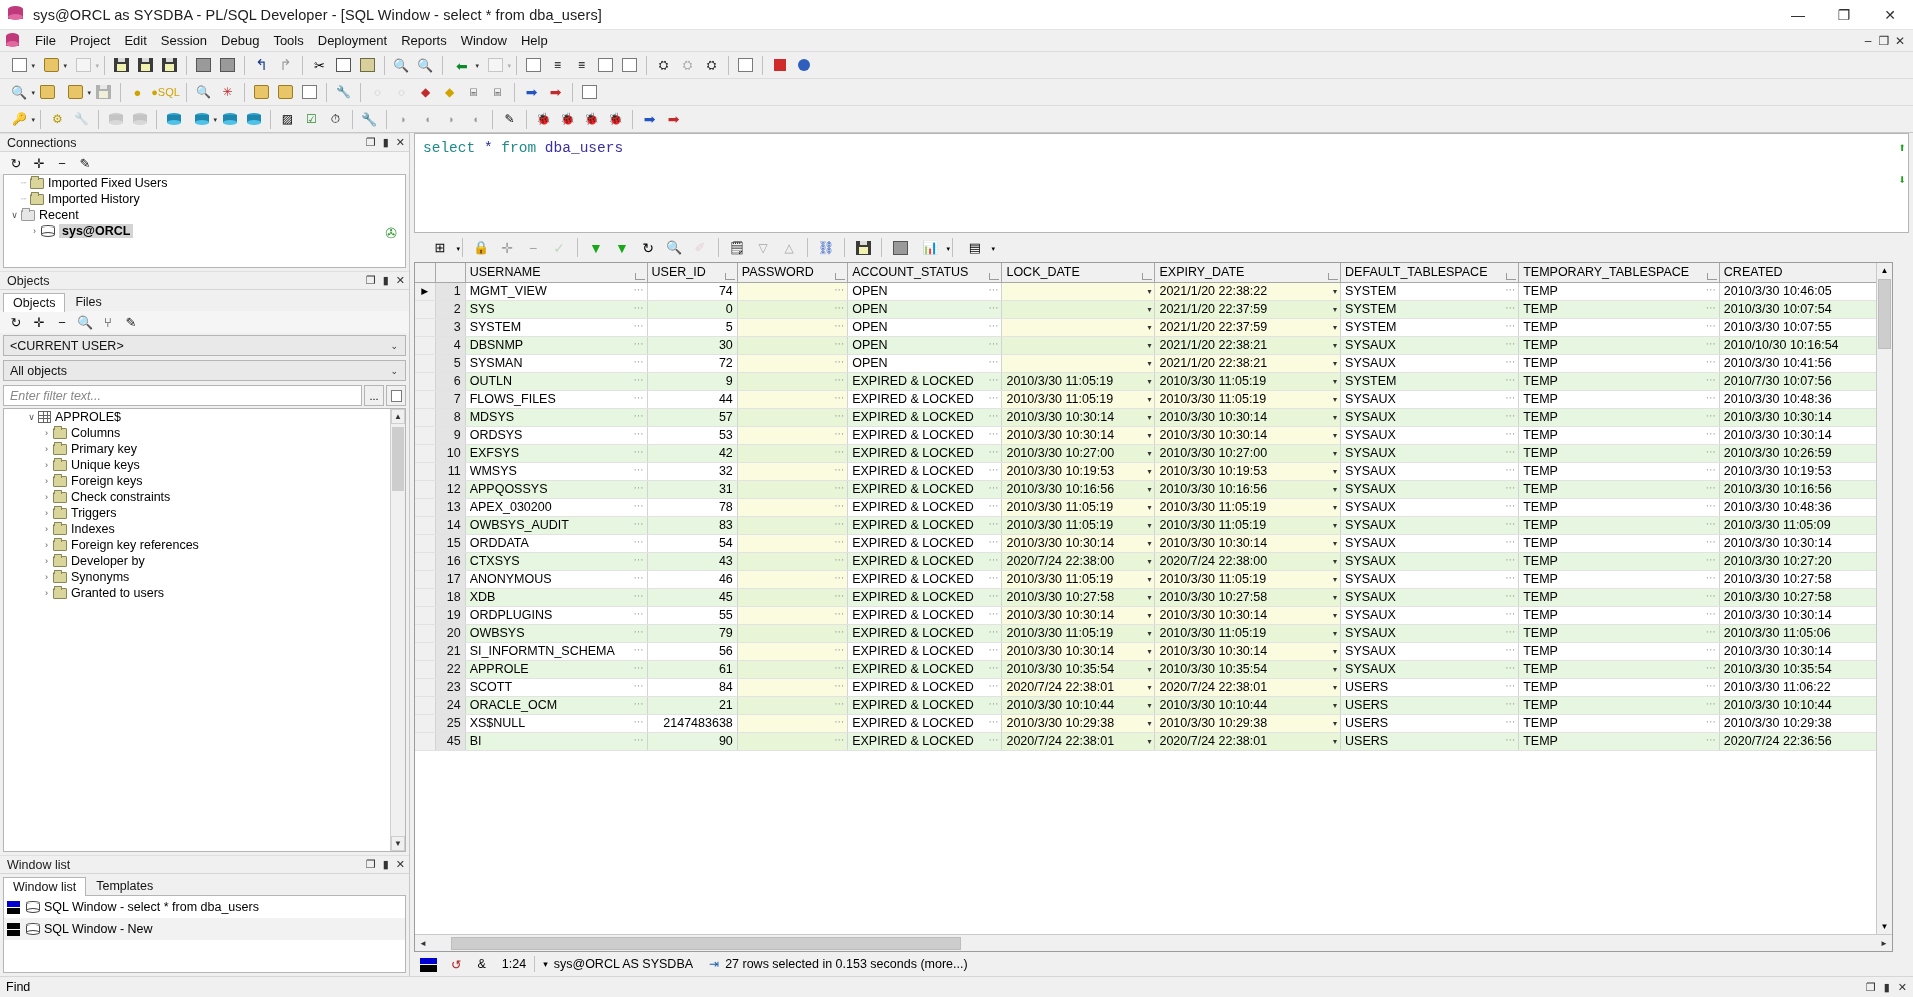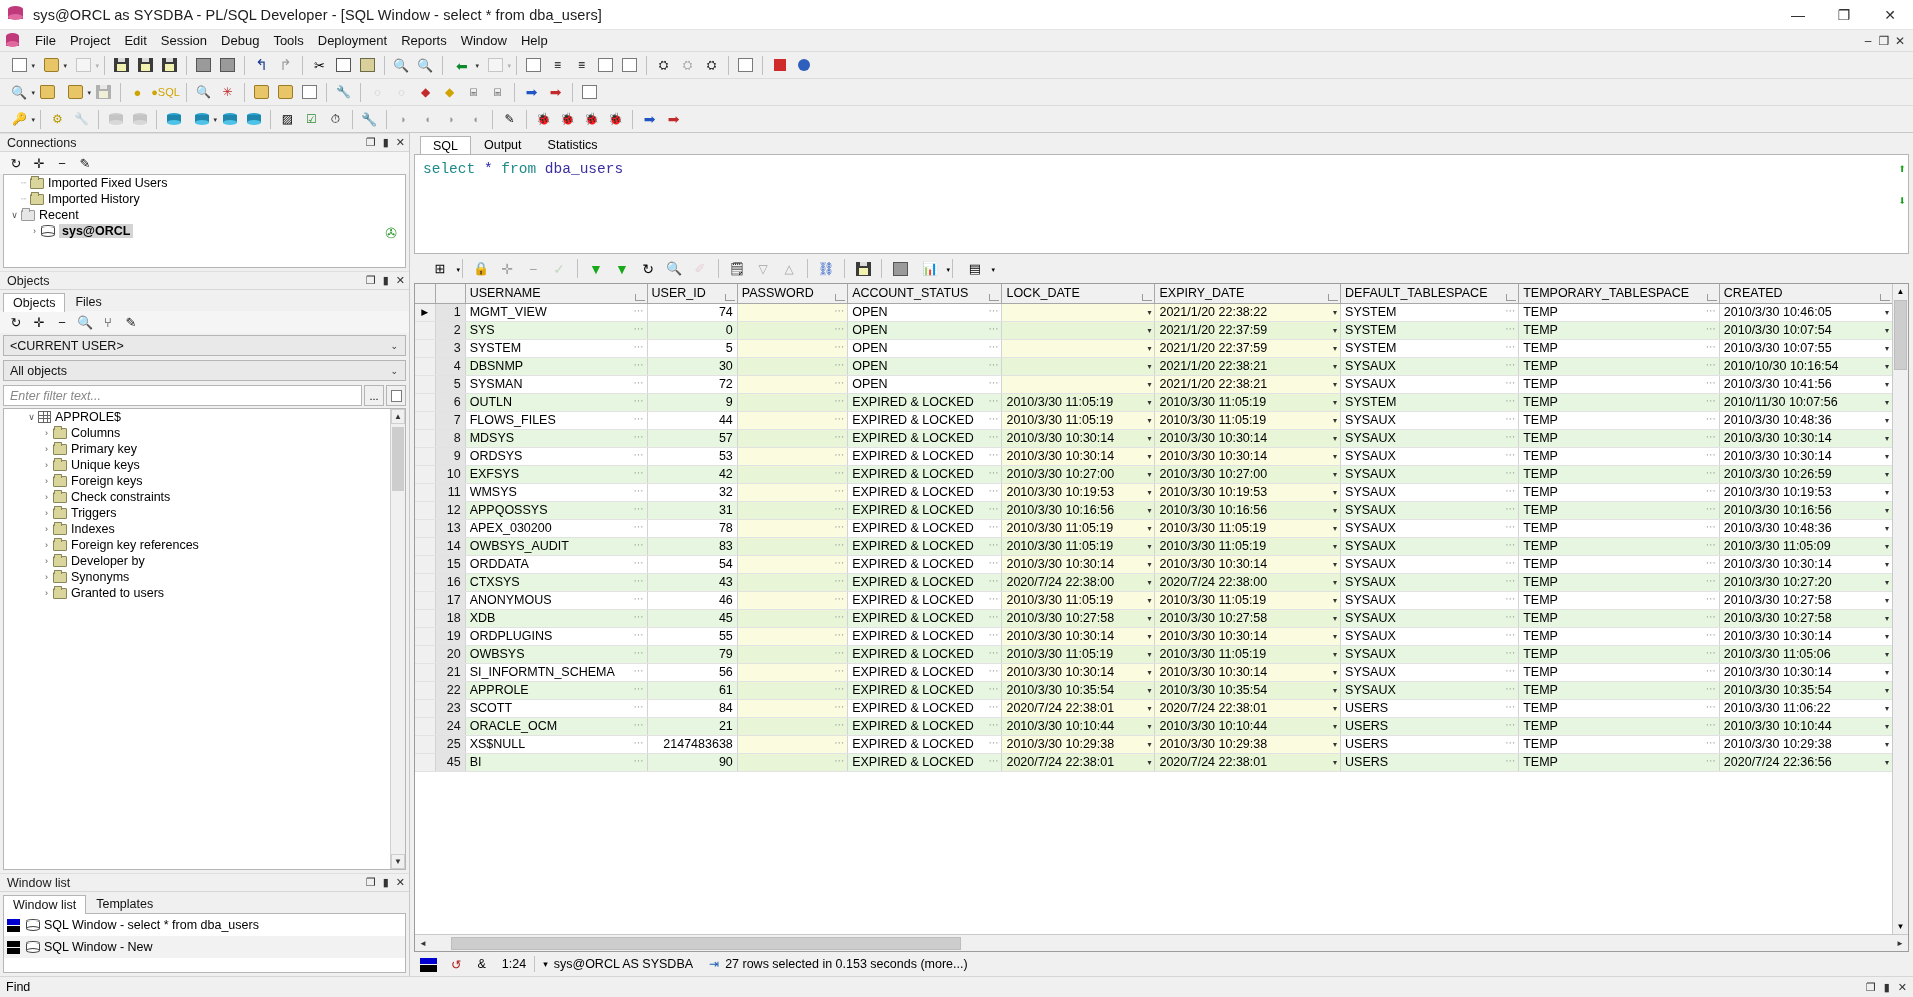--- a/index.html
+++ b/index.html
@@ -118,21 +118,21 @@
   .combo .cv { flex:1; }
   .combo .car { font-size:9px; color:#333; padding-right:5px; }
   .filterrow { display:flex; margin:2px 3px; gap:2px; }
   .filterbox { flex:1; height:21px; background:#fff; border:1px solid #b5b5b5; display:flex; align-items:center; padding-left:6px; font-size:12.5px; color:#888; font-style:italic; }
   .fbtn { width:20px; height:21px; background:#f0f0f0; border:1px solid #b5b5b5; display:flex; align-items:center; justify-content:center; font-size:11px; }
 
   .scrollv { position:absolute; right:0; top:0; bottom:0; width:15px; background:#f0f0f0; border-left:1px solid #d0d0d0; }
   .scrollv .up, .scrollv .dn { height:15px; display:flex; align-items:center; justify-content:center; font-size:8px; color:#333; background:#f0f0f0; border:1px solid #cfcfcf; }
   .scrollv .thumb { position:absolute; left:1px; right:1px; background:#cdcdcd; }
 
-  .wlist { background:#fff; border:1px solid #b5b5b5; margin:0 3px 3px 3px; height:60px; font-size:12.5px; }
+  .wlist { background:#fff; border:1px solid #b5b5b5; margin:0 3px 3px 3px; height:78px; font-size:12.5px; }
   .wrow { display:flex; align-items:center; height:22px; padding-left:3px; }
   .wrow.alt { background:#f2f2f2; }
   .wicon { width:16px; height:14px; margin-right:3px; display:flex; flex-direction:column; }
   .wicon .a { flex:1; background:#0000d0; margin:1px 3px 0 0; }
   .wicon .b { flex:1; background:#000; margin:1px 3px 0 0; }
   .wicon.inact .a { background:#000; }
 
   
   .rightpane { flex:1; display:flex; flex-direction:column; min-width:0; background:#f0f0f0; }
   .edtabs { display:flex; height:21px; align-items:flex-end; padding-left:10px; background:#f0f0f0; }
@@ -149,21 +149,21 @@
   .ed-side { position:absolute; right:2px; top:6px; display:flex; flex-direction:column; gap:16px; align-items:center; }
   .ed-side .g { color:#1aa01a; font-size:13px; }
 
   .gridtoolbar { height:29px; display:flex; align-items:center; gap:2px; padding-left:14px; background:#f0f0f0; }
   .gt { width:24px; height:23px; display:flex; align-items:center; justify-content:center; position:relative; }
   .gt.dis { opacity:0.33; }
   .gt .arr { position:absolute; right:-4px; bottom:6px; font-size:7px; }
   .gt-w { width:32px; }
 
   
-  .gridwrap { flex:1; margin:0 4px 0 4px; border:1px solid #9c9c9c; background:#fff; display:flex; flex-direction:column; min-height:0; overflow:hidden; position:relative; }
+  .gridwrap { flex:1; margin:0 20px 0 4px; border:1px solid #9c9c9c; background:#fff; display:flex; flex-direction:column; min-height:0; overflow:hidden; position:relative; }
   table.grid { border-collapse:collapse; table-layout:fixed; font-size:12.5px; width:1478px; }
   table.grid th {
     background:#f0f0f0; border-right:1px solid #a8a8a8; border-bottom:1px solid #a8a8a8;
     font-weight:normal; text-align:left; padding:2px 4px; height:19px; position:relative;
     white-space:nowrap; overflow:hidden;
   }
   table.grid th .hsz { position:absolute; right:2px; bottom:2px; width:10px; height:7px; border-left:1px solid #9a9a9a; border-bottom:1px solid #9a9a9a; }
   table.grid td {
     border-right:1px solid #d3d3d3; border-bottom:1px solid #e2e2e2; padding:1px 4px;
     height:18px; white-space:nowrap; overflow:hidden; position:relative;
@@ -704,25 +704,20 @@
               <i class="m"></i>
               <i class="bt"></i>
             </span>
           <span>SQL Window - New</span>
         </div>
       </div>
     </div>
 
     <div class="rightpane">
 
-      <div class="edtabs">
-        <div class="edtab active">SQL</div>
-        <div class="edtab">Output</div>
-        <div class="edtab">Statistics</div>
-      </div>
 
       <div class="editor">
         <span class="kw">select</span><span> </span><span class="star">*</span><span> </span><span class="kw">from</span><span> </span><span class="idf">dba_users</span>
         <div class="ed-side">
           <span class="g">⬆</span>
           <span class="g">⬇</span>
         </div>
       </div>
 
       <div class="gridtoolbar">
@@ -893,21 +888,21 @@
                   <td class="rowmark"></td>
                   <td class="rownum">6</td>
                   <td><span>OUTLN</span><span class="dots">⋯</span></td>
                   <td class="num"><span>9</span></td>
                   <td class="yellow"><span></span><span class="dots">⋯</span></td>
                   <td><span>EXPIRED &amp; LOCKED</span><span class="dots">⋯</span></td>
                   <td class="yellow"><span>2010/3/30 11:05:19</span><span class="dsel">▾</span></td>
                   <td class="yellow"><span>2010/3/30 11:05:19</span><span class="dsel">▾</span></td>
                   <td><span>SYSTEM</span><span class="dots">⋯</span></td>
                   <td><span>TEMP</span><span class="dots">⋯</span></td>
-                  <td><span>2010/11/30 10:07:56</span><span class="dsel">▾</span></td>
+                  <td><span>2010/7/30 10:07:56</span><span class="dsel">▾</span></td>
                 </tr>
                 <tr class="odd">
                   <td class="rowmark"></td>
                   <td class="rownum">7</td>
                   <td><span>FLOWS_FILES</span><span class="dots">⋯</span></td>
                   <td class="num"><span>44</span></td>
                   <td class="yellow"><span></span><span class="dots">⋯</span></td>
                   <td><span>EXPIRED &amp; LOCKED</span><span class="dots">⋯</span></td>
                   <td class="yellow"><span>2010/3/30 11:05:19</span><span class="dsel">▾</span></td>
                   <td class="yellow"><span>2010/3/30 11:05:19</span><span class="dsel">▾</span></td>

